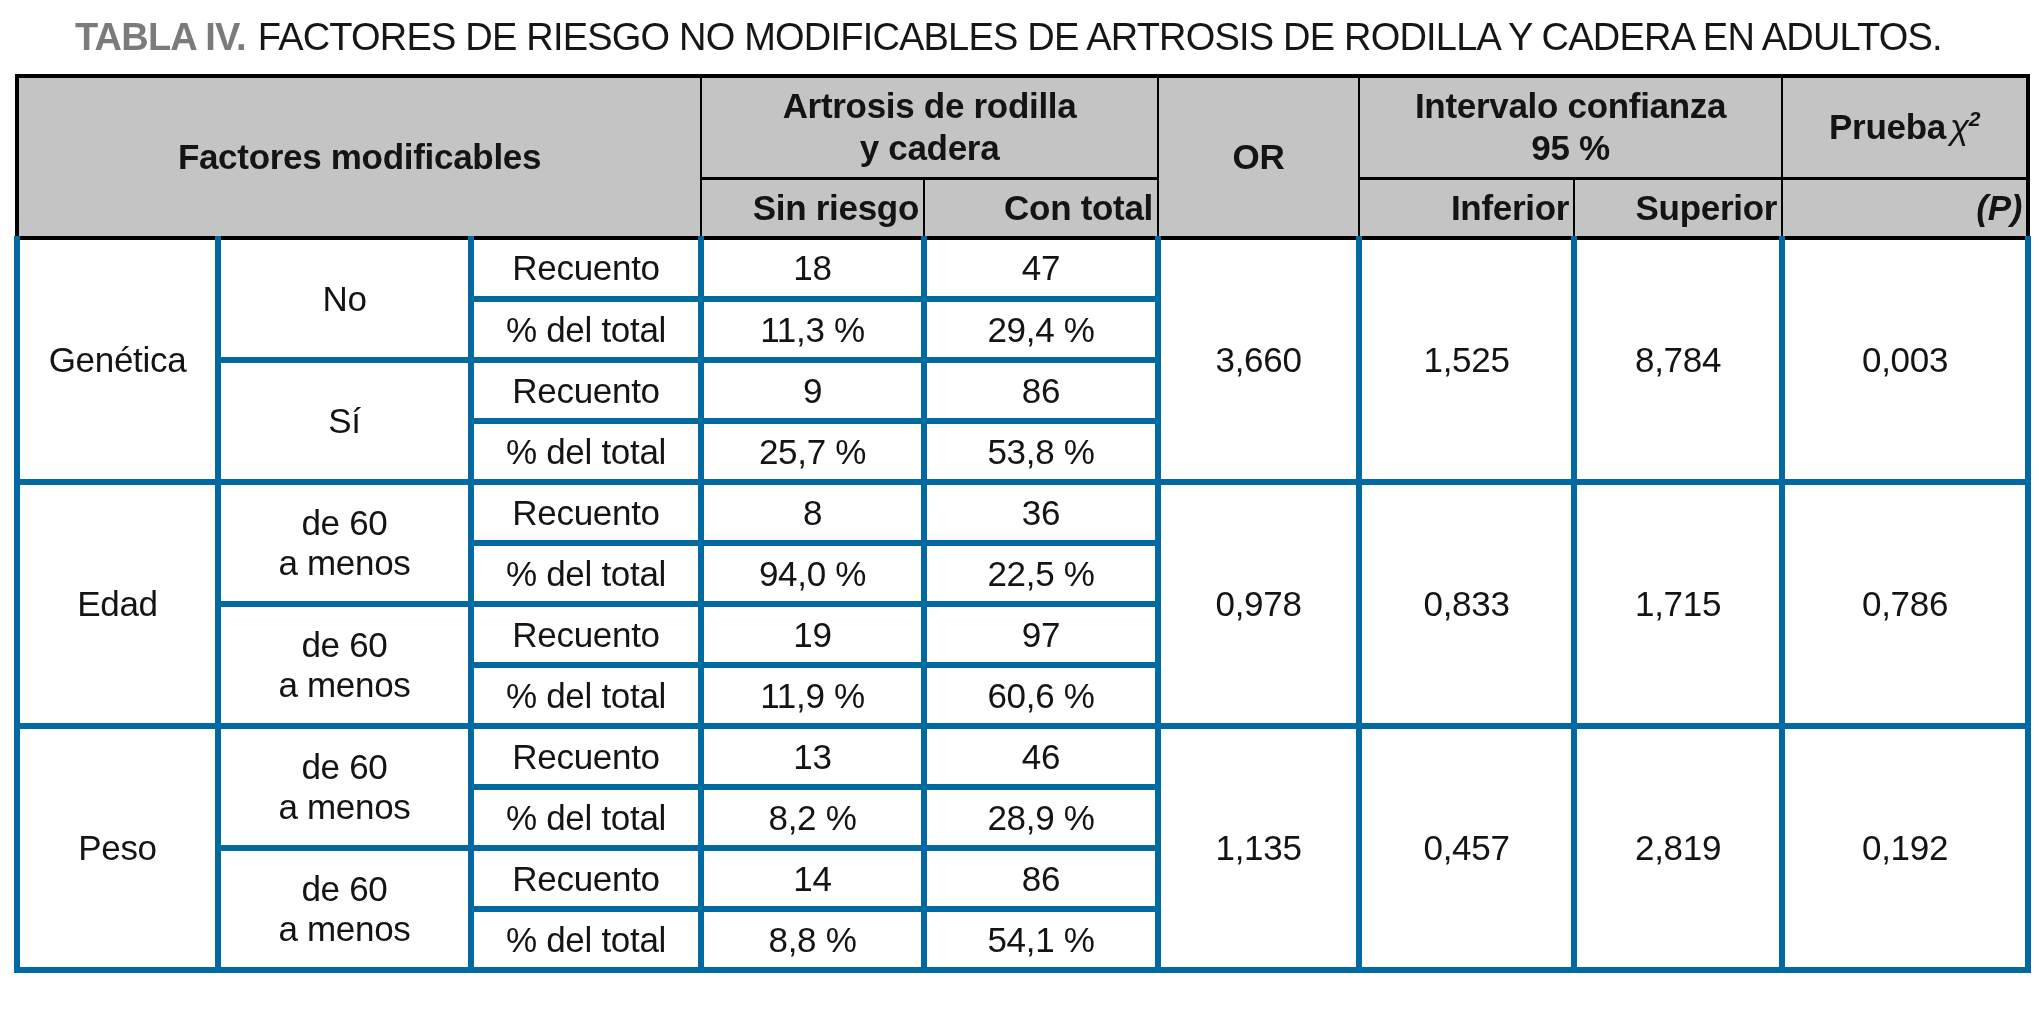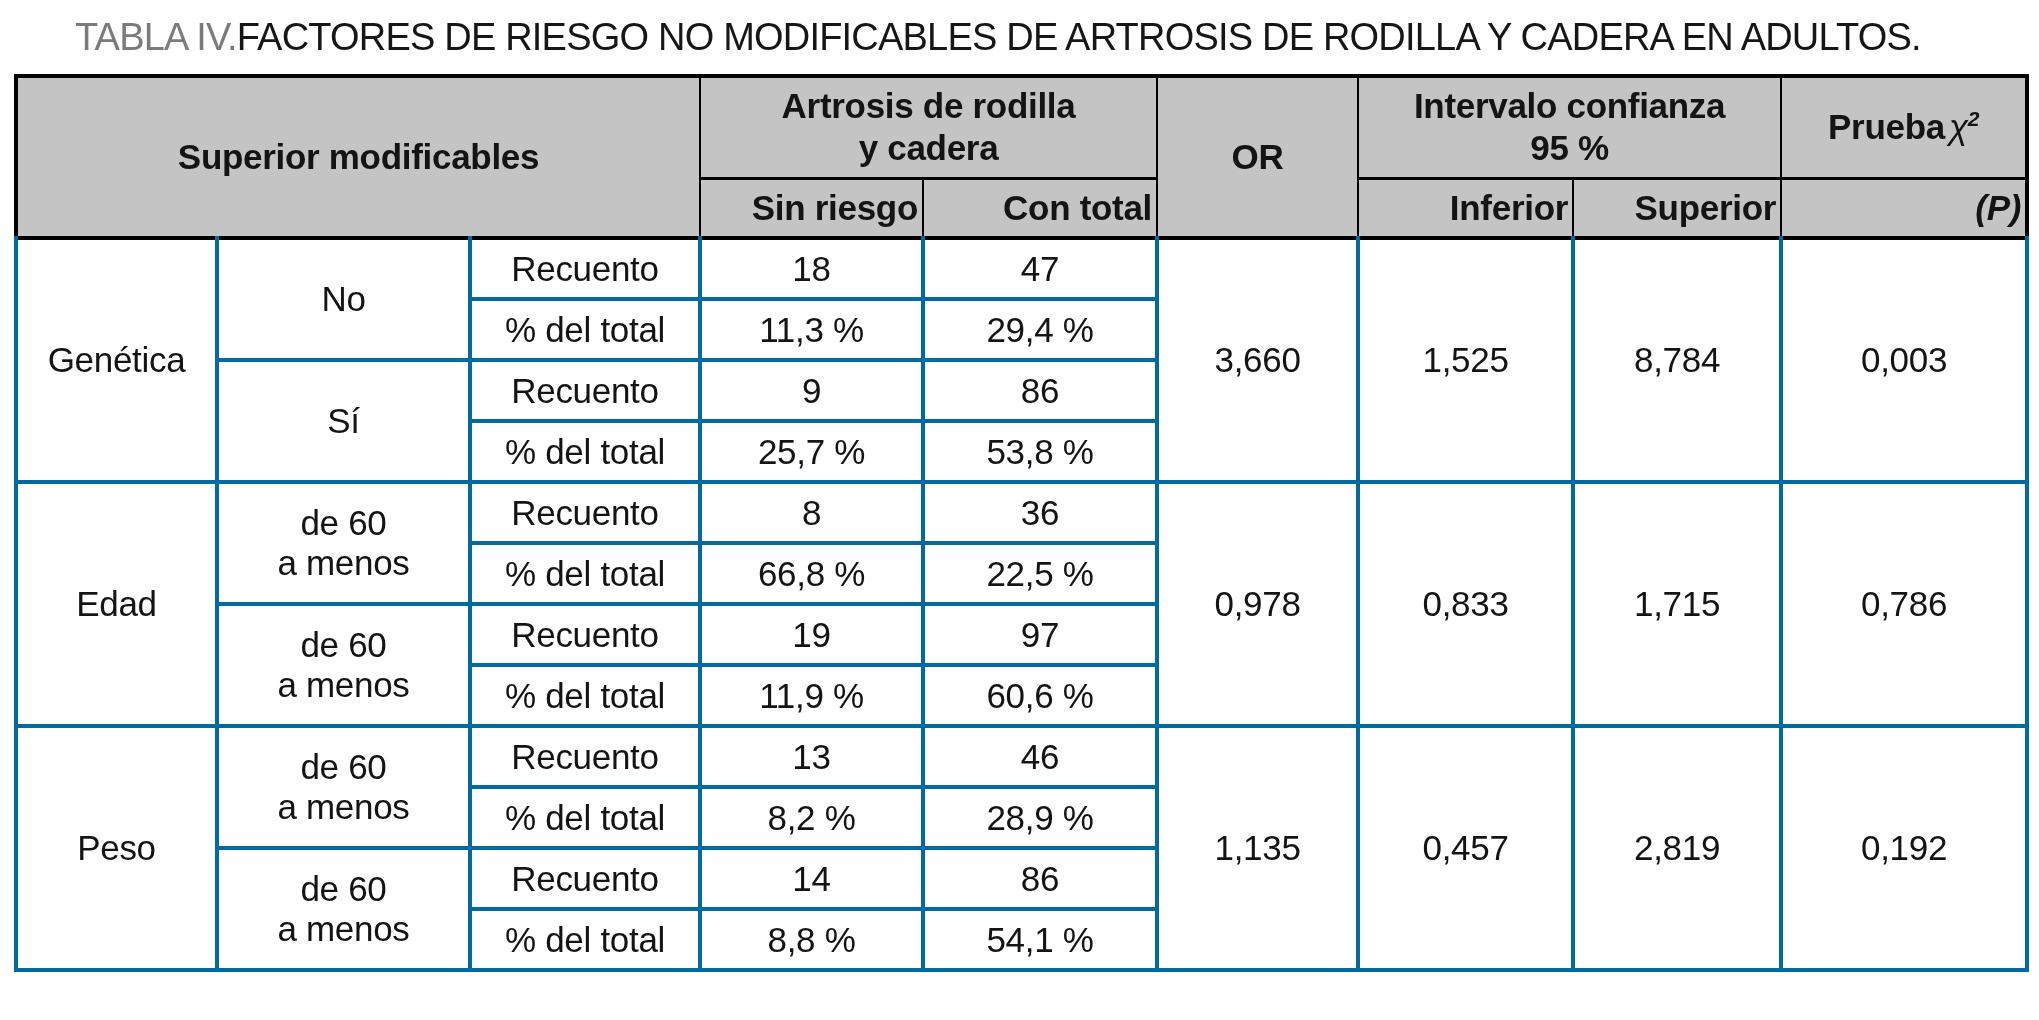--- a/index.html
+++ b/index.html
@@ -14,23 +14,23 @@
   }
   .title {
     position: absolute;
     left: 75px;
     top: 16px;
     font-size: 38px;
     letter-spacing: -0.8px;
     white-space: nowrap;
   }
   .title-label {
-    font-weight: normal;
+    font-weight: bold;
     color: var(--title-label, #7b7b7b);
-    margin-right: 0;
+    margin-right: 12px;
   }
   .title-text { color: #161616; font-weight: 400; }
 
   table.riesgo {
     position: absolute;
     left: 14px;
     top: 74px;
     width: 2011px;
     border-collapse: collapse;
     table-layout: fixed;
@@ -45,21 +45,21 @@
   }
   th {
     background: var(--header-bg, #c4c4c4);
     border: 2px solid #000;
     font-weight: bold;
     font-size: 35px;
     line-height: 1.2;
   }
   td {
     background: #ffffff;
-    border: 4px solid #0369a1;
+    border: 6px solid #0369a1;
     font-size: 35px;
   }
   .prewrap { white-space: pre-line; }
   tr.h1 { height: 102px; }
   tr.h2 { height: 60px; }
   tbody tr { height: 61px; }
   tr.h2 th { border-top: 3px solid #000; text-align: right; }
   tbody tr.sec-start td { border-top: 4px solid #000; }
   tbody tr.pair-start td { border-top: 3px solid #000; }
   .chi { font-style: italic; font-weight: normal; padding-left: 4px; }
@@ -82,21 +82,21 @@
         <col style="width:230px">
       <col style="width:223px">
         <col style="width:234px">
         <col style="width:201px">
       <col style="width:215px">
         <col style="width:208px">
         <col style="width:246px">
     </colgroup>
     <thead>
       <tr class="h1">
-        <th colspan="3" rowspan="2">Superior modificables</th>
+        <th colspan="3" rowspan="2">Factores modificables</th>
         <th colspan="2" class="prewrap">Artrosis de rodilla
 y cadera</th>
         <th rowspan="2">OR</th>
         <th colspan="2" class="prewrap">Intervalo confianza
 95 %</th>
         <th><span>Prueba</span><span class="chi">χ</span><sup class="chi-sup">2</sup></th>
       </tr>
       <tr class="h2">
         <th>Sin riesgo</th>
         <th>Con total</th>
@@ -142,21 +142,21 @@
         <td>Recuento</td>
         <td>8</td>
         <td>36</td>
         <td rowspan="4">0,978</td>
         <td rowspan="4">0,833</td>
         <td rowspan="4">1,715</td>
         <td rowspan="4">0,786</td>
       </tr>
       <tr>
         <td>% del total</td>
-        <td>66,8 %</td>
+        <td>94,0 %</td>
         <td>22,5 %</td>
       </tr>
       <tr class="pair-start">
         <td rowspan="2" class="prewrap">de 60
 a menos</td>
         <td>Recuento</td>
         <td>19</td>
         <td>97</td>
       </tr>
       <tr>

